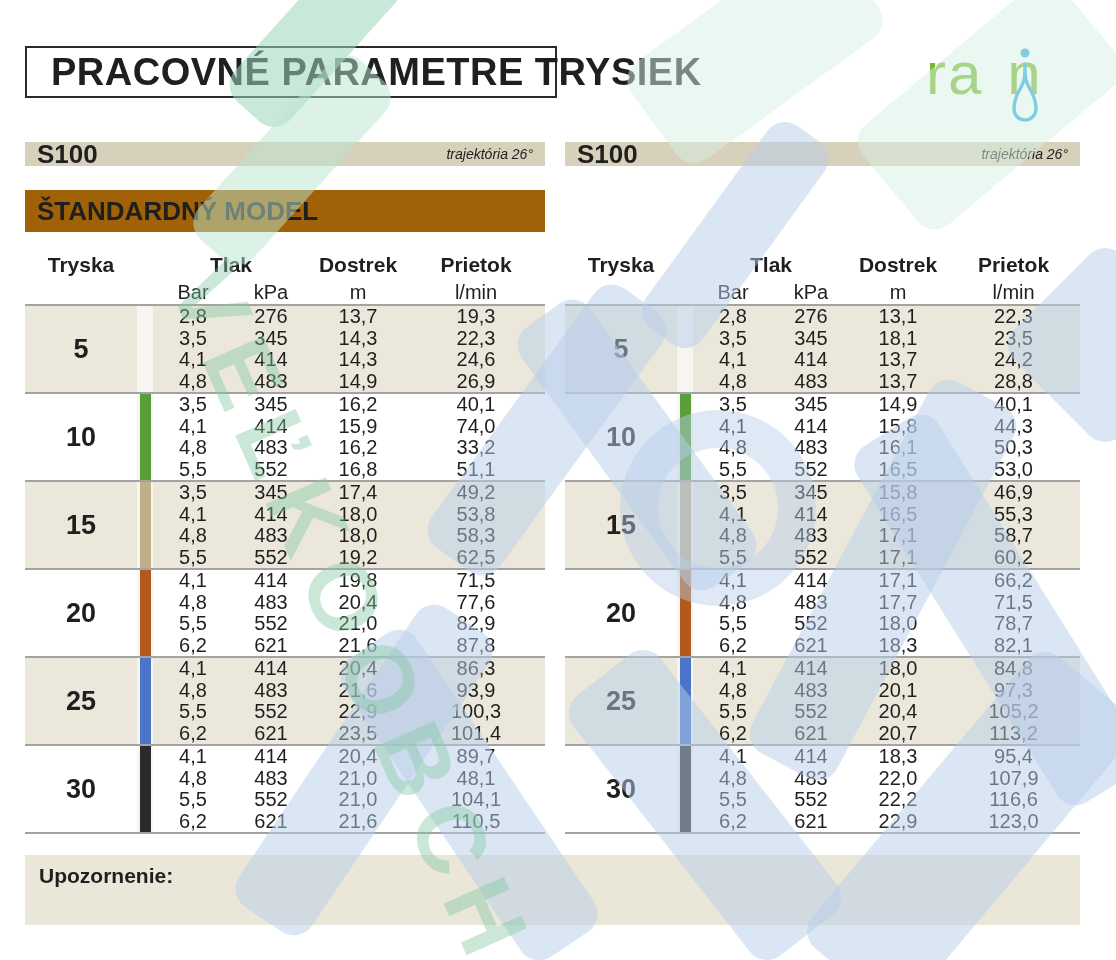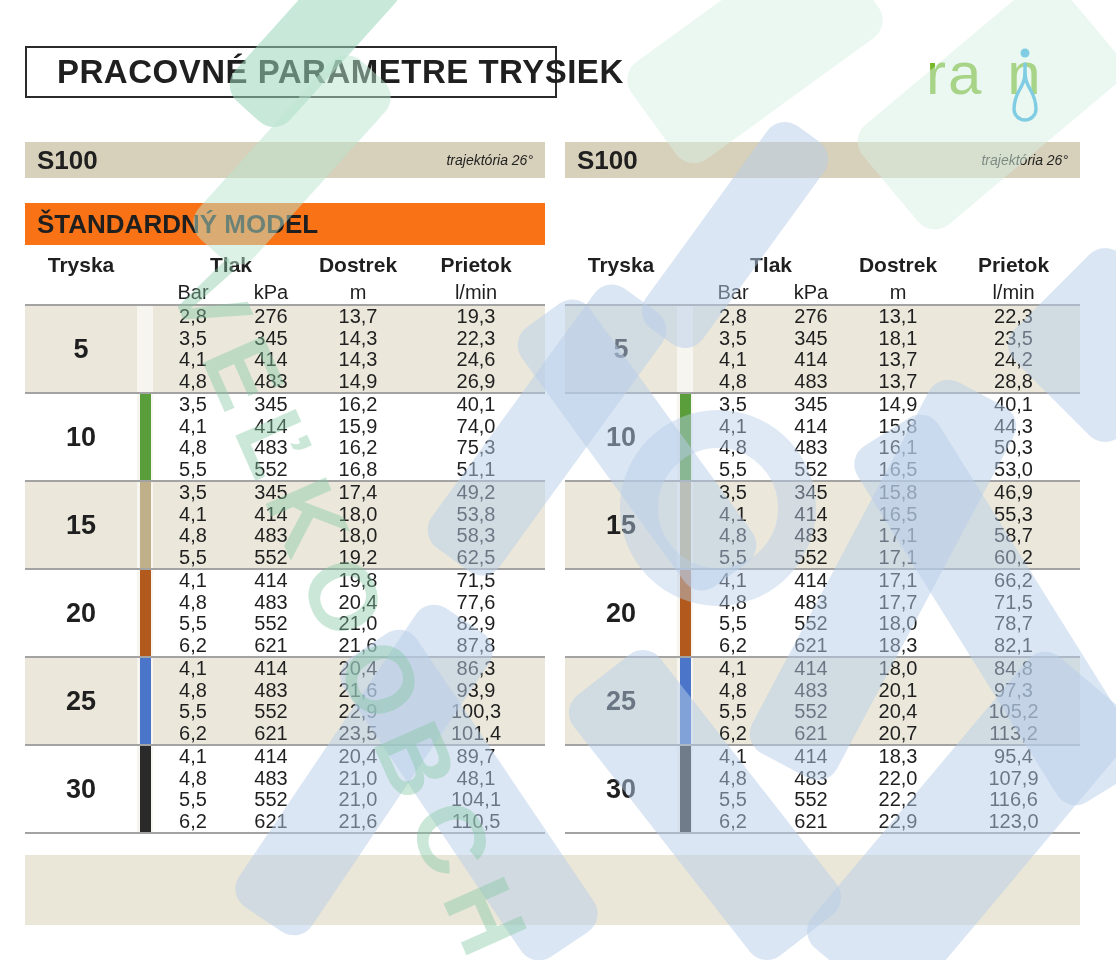--- a/index.html
+++ b/index.html
@@ -2,36 +2,36 @@
 <html><head>
 <meta charset="utf-8">
 <style>
   html,body{margin:0;padding:0;background:#ffffff;}
   #page{position:relative;width:1116px;height:960px;background:#ffffff;overflow:hidden;
         font-family:"Liberation Sans",sans-serif;color:#1f1f1f;}
 
   
   .title-box{position:absolute;left:25px;top:46px;width:510px;height:48px;border:2px solid #2b2b2b;
              background:#fff;display:flex;align-items:center;padding-left:18px;z-index:2;}
-  .title-box h1{margin:12px;font-size:33px;font-weight:bold;letter-spacing:.5px;white-space:nowrap;}
+  .title-box h1{margin:6px;font-size:38px;font-weight:bold;letter-spacing:.5px;white-space:nowrap;}
 
   
   .logo{position:absolute;right:40px;top:36px;width:150px;height:104px;z-index:2;}
   .logo .word{position:absolute;top:8px;left:0;font-size:60px;color:#76b82a;letter-spacing:2px;
               font-weight:normal;line-height:60px;}
   .logo .gap{display:inline-block;width:24px;}
   .logo svg{position:absolute;left:84px;top:12px;}
 
   
-  .band{position:absolute;height:36px;background:#d7d0ba;display:flex;align-items:center;
+  .band{position:absolute;height:24px;background:#d7d0ba;display:flex;align-items:center;
         justify-content:space-between;padding:0 12px 0 12px;box-sizing:border-box;z-index:2;gap:47px;}
   .band .model{font-weight:bold;font-size:26px;}
   .band .traj{font-style:italic;font-size:14px;}
-  .section{position:absolute;height:42px;background:#f97316;display:flex;align-items:center;
-           padding-left:12px;box-sizing:border-box;font-weight:bold;font-size:26px;z-index:2;margin-top:13px;}
+  .section{position:absolute;height:42px;background:#a16207;display:flex;align-items:center;
+           padding-left:12px;box-sizing:border-box;font-weight:bold;font-size:26px;z-index:2;}
   .band.left,.section.left{left:25px;width:520px;}
   .band.right,.section.right{left:565px;width:515px;}
   .band{top:142px;} .section{top:190px;}
 
   
   .ntable{position:absolute;top:250px;z-index:2;}
   .ntable.left{left:25px;width:520px;}
   .ntable.right{left:565px;width:515px;}
   .thead,.group{display:grid;grid-template-columns:112px 16px 80px 76px 98px 1fr;}
   .thead{grid-template-rows:30px 24px;}
@@ -137,21 +137,21 @@
           <div class="num">345</div>
           <div class="num">16,2</div>
           <div class="num">40,1</div>
           <div class="num">4,1</div>
           <div class="num">414</div>
           <div class="num">15,9</div>
           <div class="num">74,0</div>
           <div class="num">4,8</div>
           <div class="num">483</div>
           <div class="num">16,2</div>
-          <div class="num">75,3</div>
+          <div class="num">33,2</div>
           <div class="num">5,5</div>
           <div class="num">552</div>
           <div class="num">16,8</div>
           <div class="num">51,1</div>
         </div>
         <div class="group">
           <div class="glabel">15</div>
           <div class="barcol">
             <div class="color-bar" style="background: rgb(191, 176, 137);"></div>
           </div>
@@ -382,20 +382,21 @@
           <div class="num">116,6</div>
           <div class="num">6,2</div>
           <div class="num">621</div>
           <div class="num">22,9</div>
           <div class="num">123,0</div>
         </div>
       </div>
   </div>
 
   <div class="note">
+    <div class="note-heading">Upozornenie:</div>
   </div>
 
   <div class="watermark">
     <div class="wm-shape wm-teal1" style="left:215px;top:0px;width:200px;height:74px;transform:rotate(-48deg);"></div>
     <div class="wm-shape wm-teal2" style="left:255px;top:40px;width:74px;height:240px;transform:rotate(42deg);"></div>
     <div class="wm-shape wm-teal3" style="left:630px;top:-10px;width:250px;height:120px;transform:rotate(-36deg);"></div>
     <div class="wm-shape wm-teal3" style="left:860px;top:40px;width:260px;height:130px;transform:rotate(-40deg);"></div>
     <div class="wm-shape wm-blue" style="left:505px;top:270px;width:84px;height:320px;transform:rotate(36deg);"></div>
     <div class="wm-shape wm-blue" style="left:595px;top:285px;width:84px;height:320px;transform:rotate(-36deg);"></div>
     <div class="wm-shape wm-blue" style="left:700px;top:110px;width:70px;height:250px;transform:rotate(36deg);"></div>

